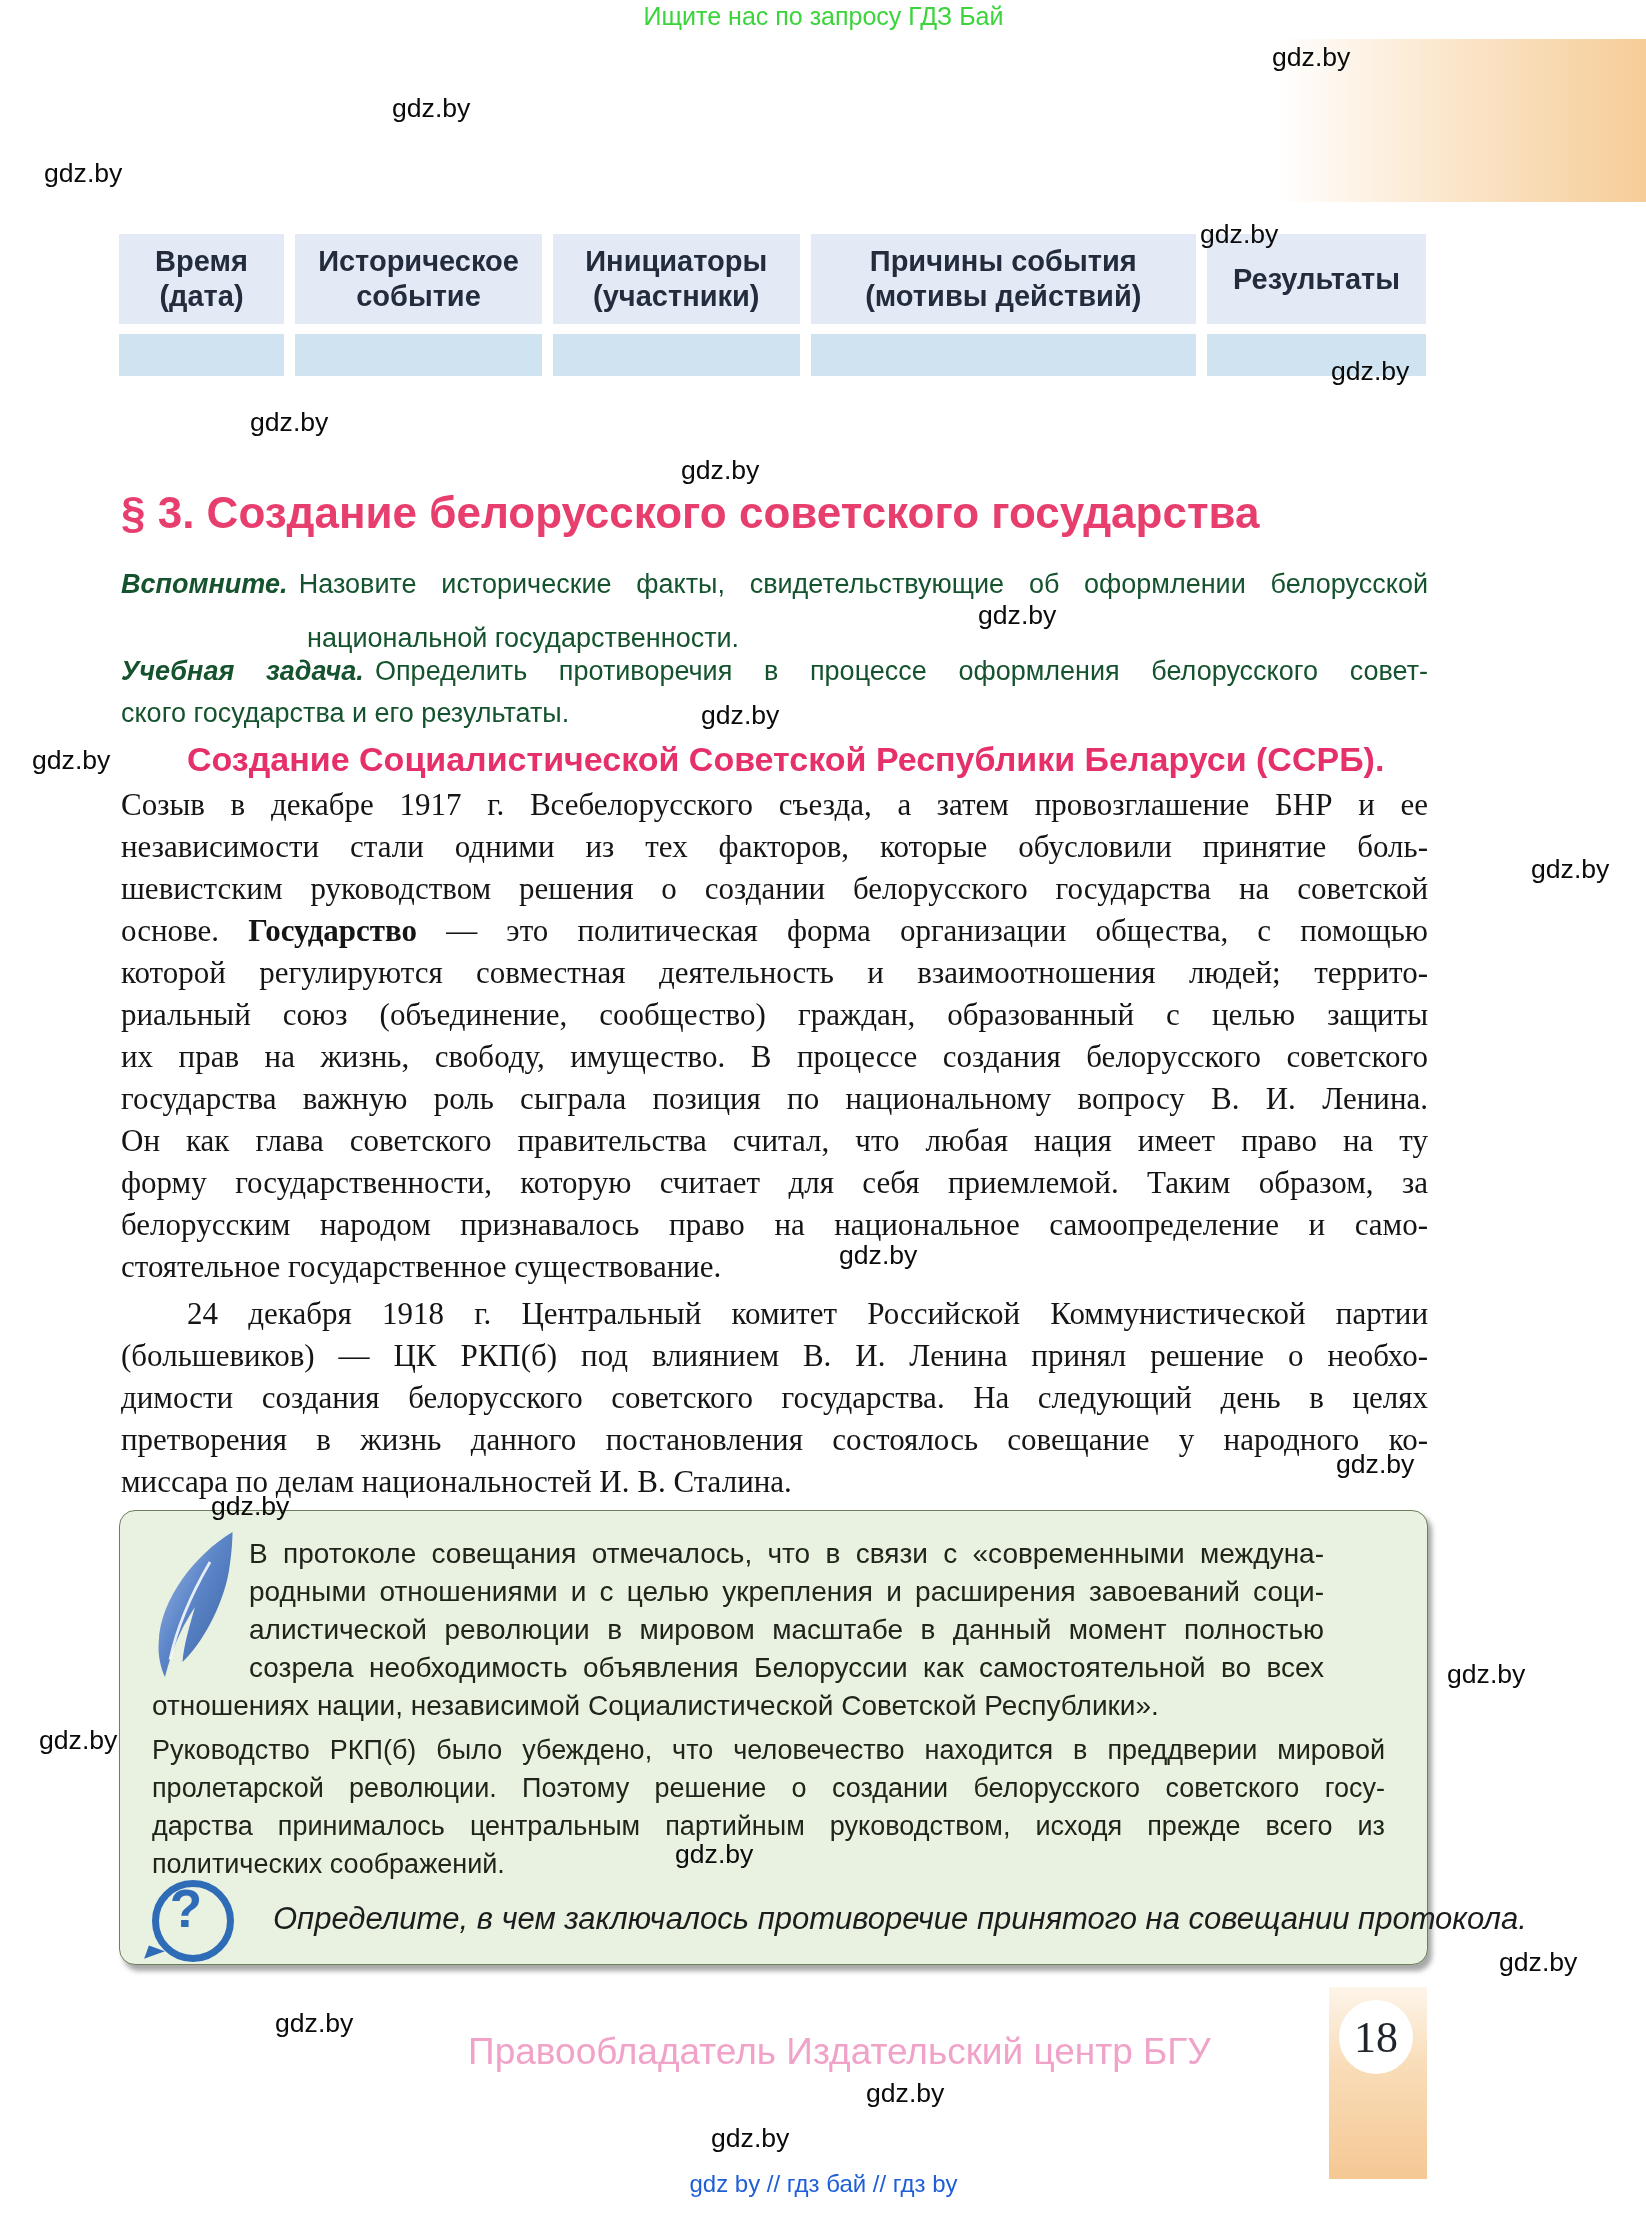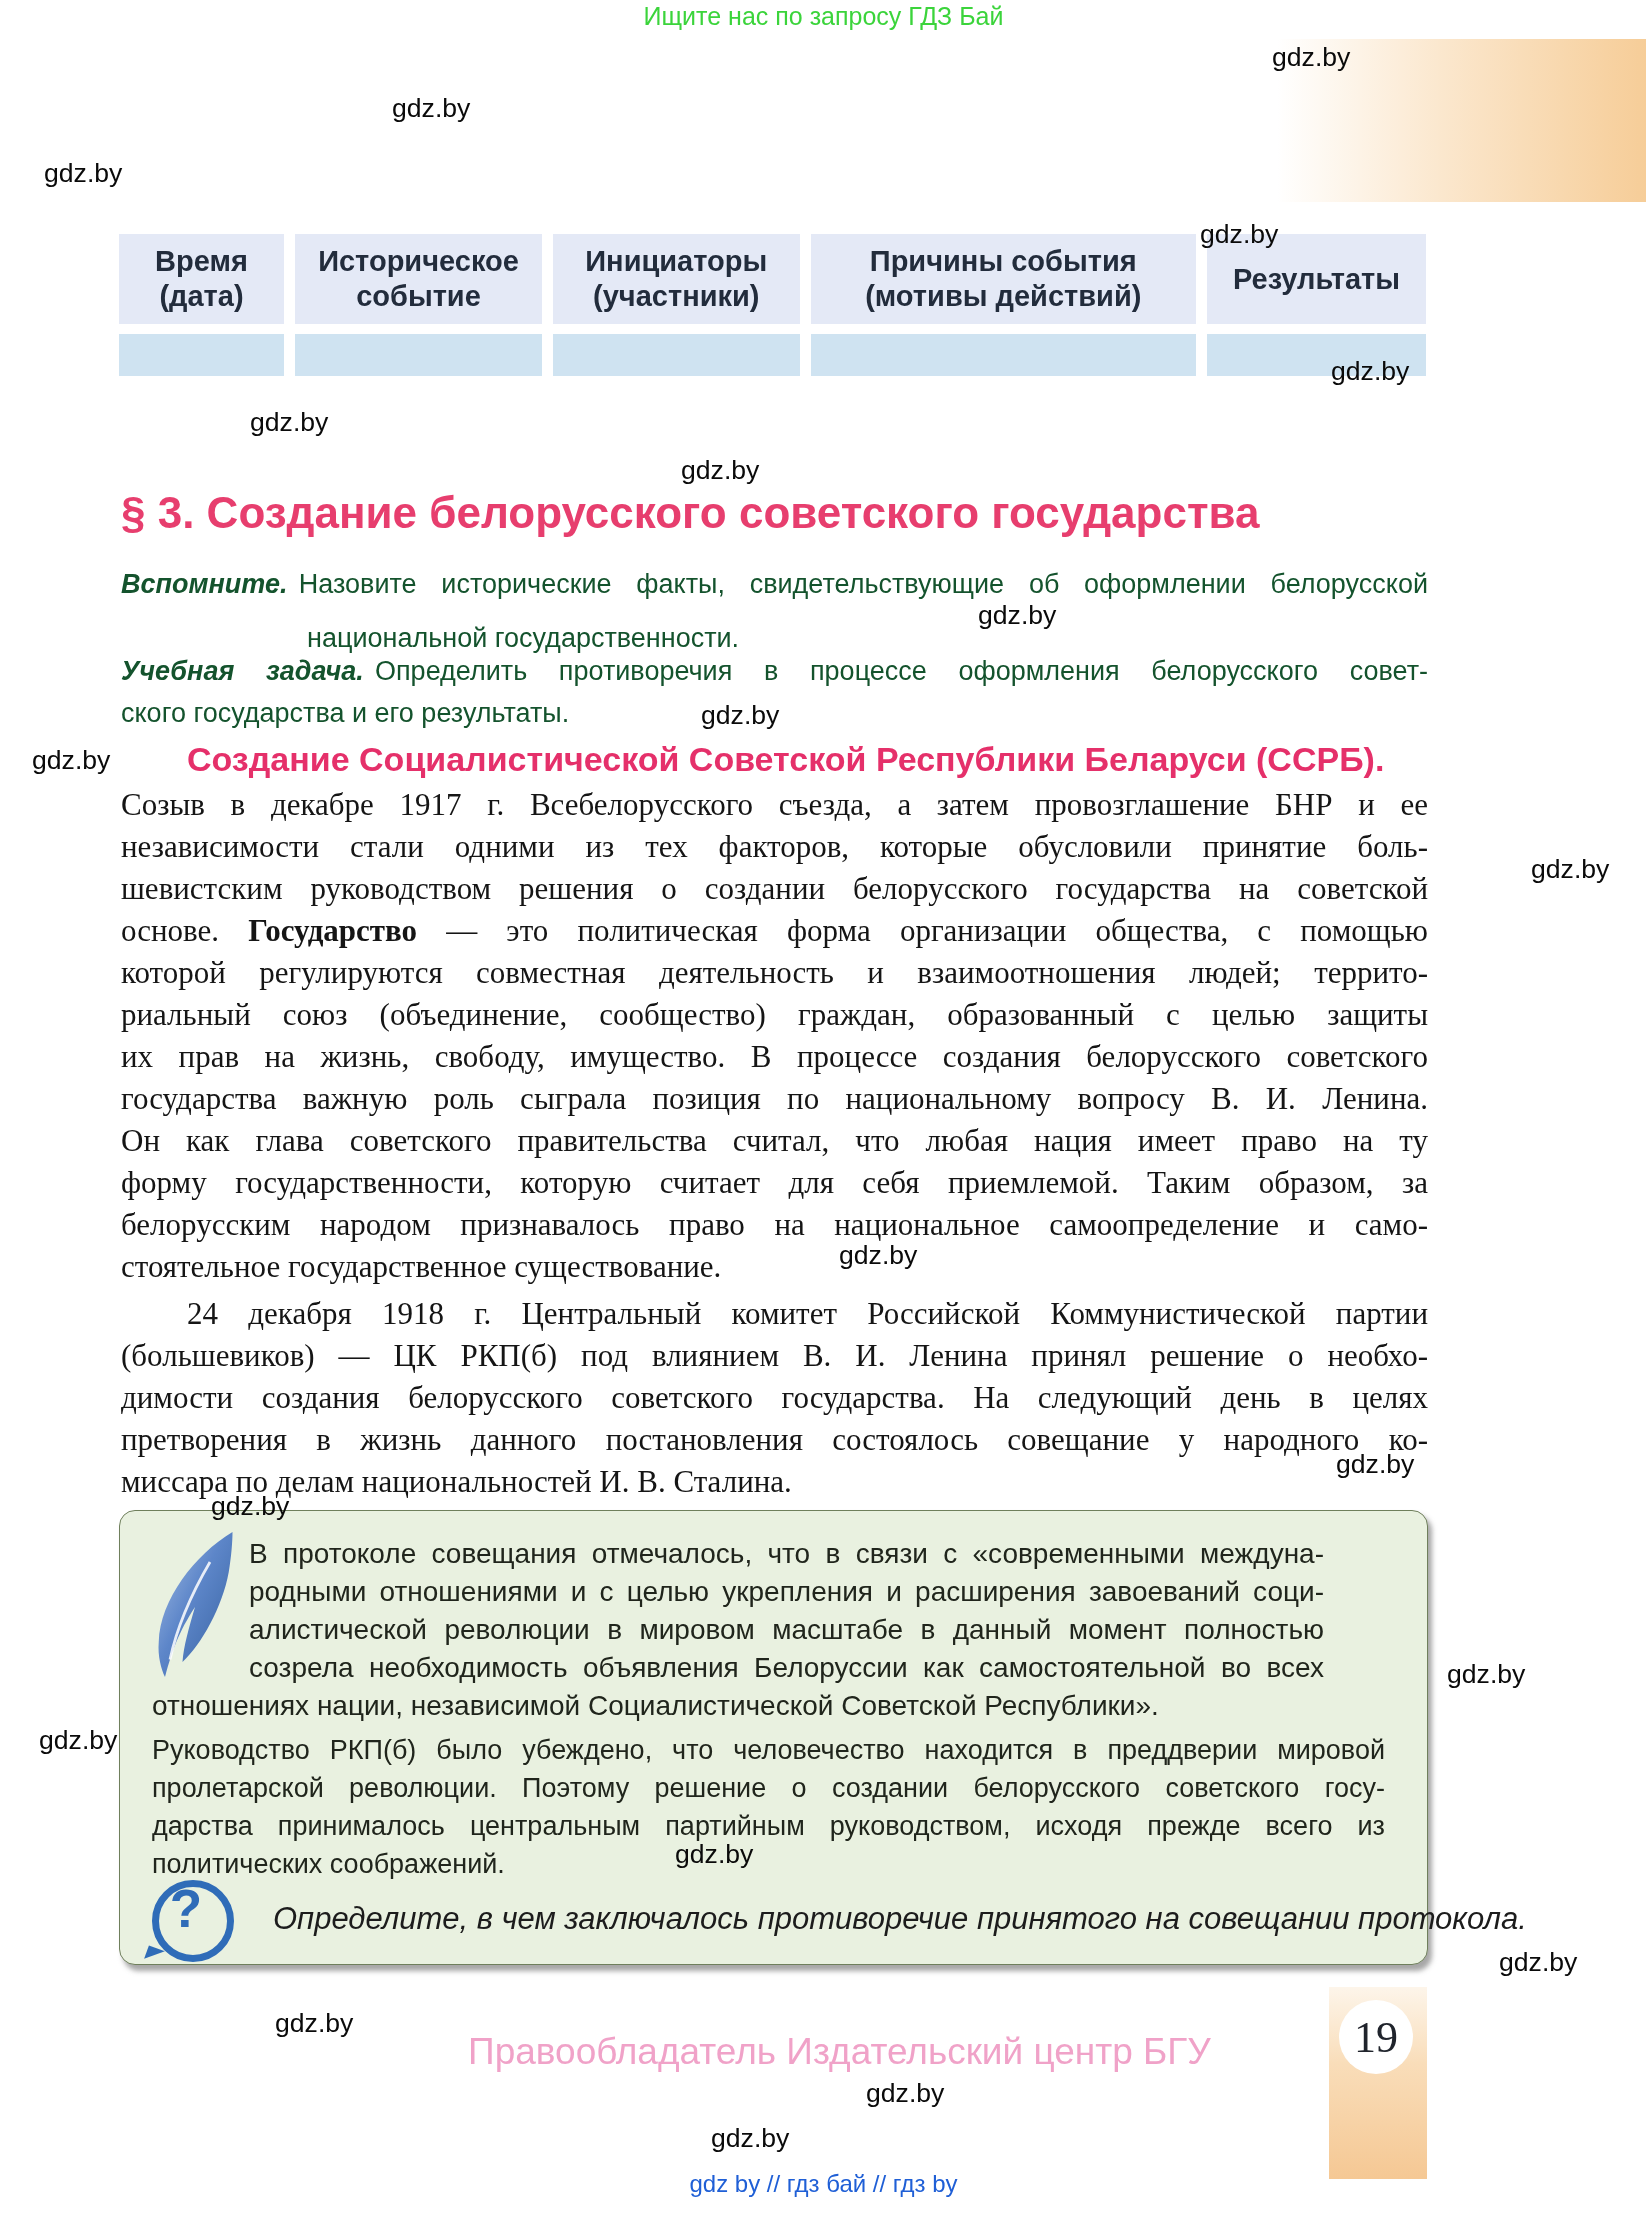--- a/index.html
+++ b/index.html
@@ -188,21 +188,21 @@
         <stop offset="0.45" stop-color="#5d86c9"></stop>
         <stop offset="1" stop-color="#35609e"></stop>
       </linearGradient>
     </defs>
     <path d="M78,2 C48,20 20,56 19,90 C18,101 21,112 24,118 C30,96 35,82 48,62 C43,79 39,93 38,106 C53,92 70,62 75,34 C77,22 78,10 78,2 Z" fill="url(#fg)"></path>
     <path d="M60,26 C46,50 34,76 28,104" stroke="#ffffff" stroke-width="2.2" fill="none" opacity="0.85"></path>
   </svg>
 
   <div class="page-strip"></div>
   <div class="page-circle">
-    <span>19</span>
+    <span>18</span>
   </div>
 
   <div class="copyright">Правообладатель Издательский центр БГУ</div>
 
   <div class="links" id="links-row"><span class="blink">gdz by</span><span> // </span><span class="blink">гдз бай</span><span> // </span><span class="blink">гдз by</span></div>
 
   <div>
       <span class="wm" style="left: 1272px; top: 42px;">gdz.by</span>
       <span class="wm" style="left: 392px; top: 93px;">gdz.by</span>
       <span class="wm" style="left: 44px; top: 158px;">gdz.by</span>

